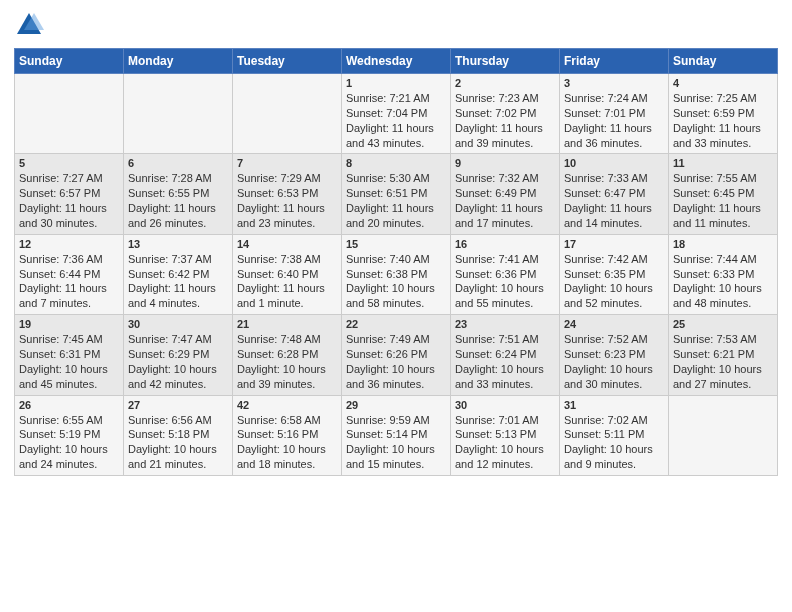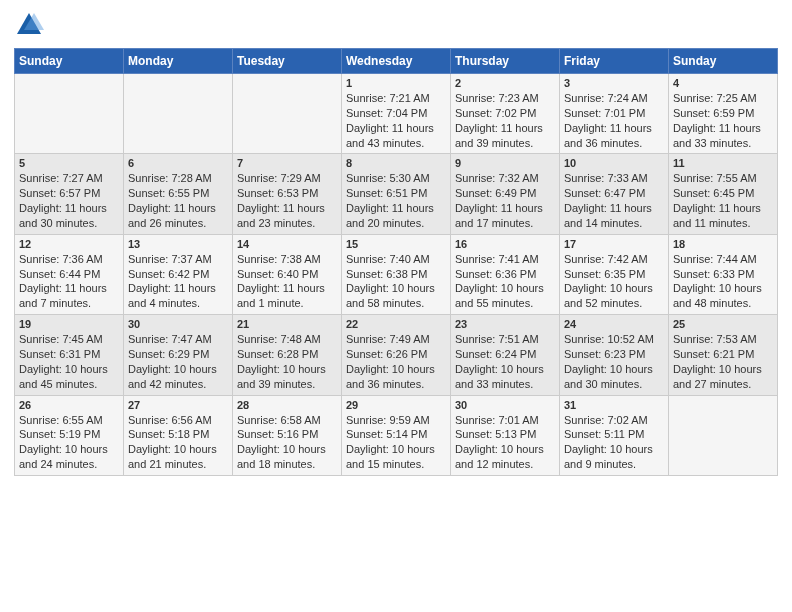--- a/index.html
+++ b/index.html
@@ -275,21 +275,21 @@
 Daylight: 10 hours and 36 minutes.</div>
           </td>
           <td>
             <span class="day-num">23</span>
             <div class="cell-content">Sunrise: 7:51 AM
 Sunset: 6:24 PM
 Daylight: 10 hours and 33 minutes.</div>
           </td>
           <td>
             <span class="day-num">24</span>
-            <div class="cell-content">Sunrise: 10:52 AM
+            <div class="cell-content">Sunrise: 7:52 AM
 Sunset: 6:23 PM
 Daylight: 10 hours and 30 minutes.</div>
           </td>
           <td>
             <span class="day-num">25</span>
             <div class="cell-content">Sunrise: 7:53 AM
 Sunset: 6:21 PM
 Daylight: 10 hours and 27 minutes.</div>
           </td>
         </tr>
@@ -300,21 +300,21 @@
 Sunset: 5:19 PM
 Daylight: 10 hours and 24 minutes.</div>
           </td>
           <td>
             <span class="day-num">27</span>
             <div class="cell-content">Sunrise: 6:56 AM
 Sunset: 5:18 PM
 Daylight: 10 hours and 21 minutes.</div>
           </td>
           <td>
-            <span class="day-num">28</span>
+            <span class="day-num">42</span>
             <div class="cell-content">Sunrise: 6:58 AM
 Sunset: 5:16 PM
 Daylight: 10 hours and 18 minutes.</div>
           </td>
           <td>
             <span class="day-num">29</span>
             <div class="cell-content">Sunrise: 9:59 AM
 Sunset: 5:14 PM
 Daylight: 10 hours and 15 minutes.</div>
           </td>

